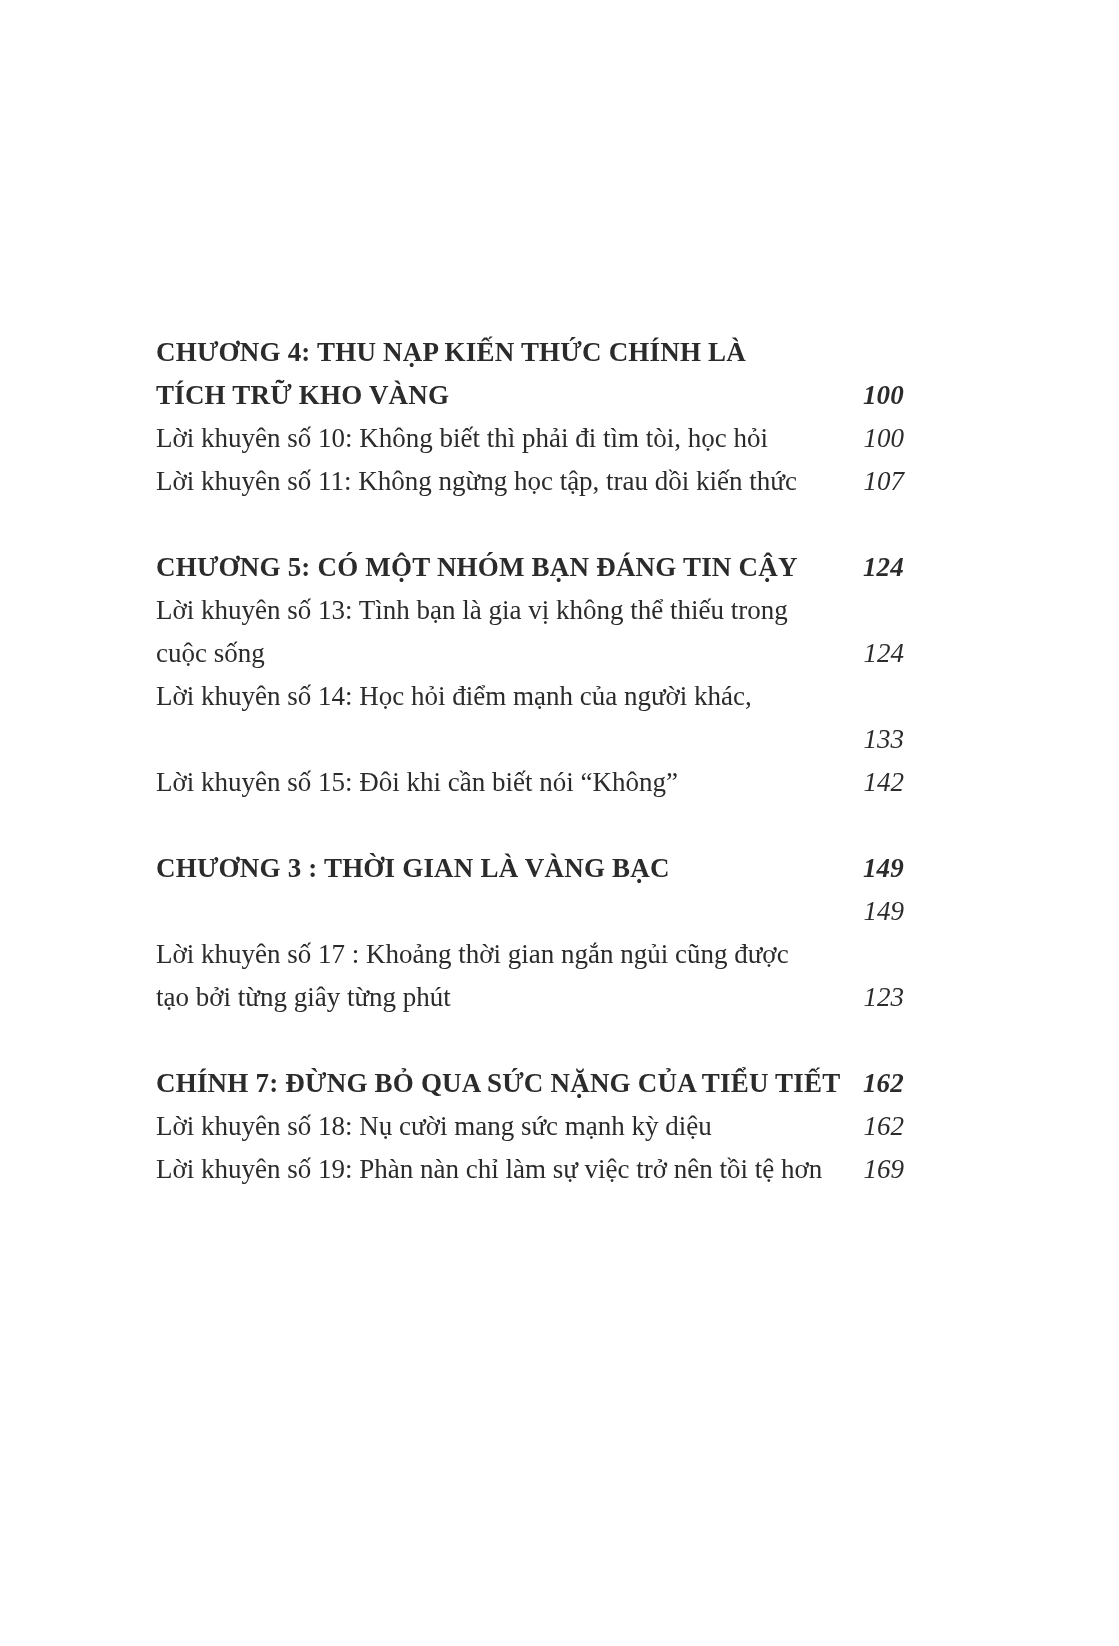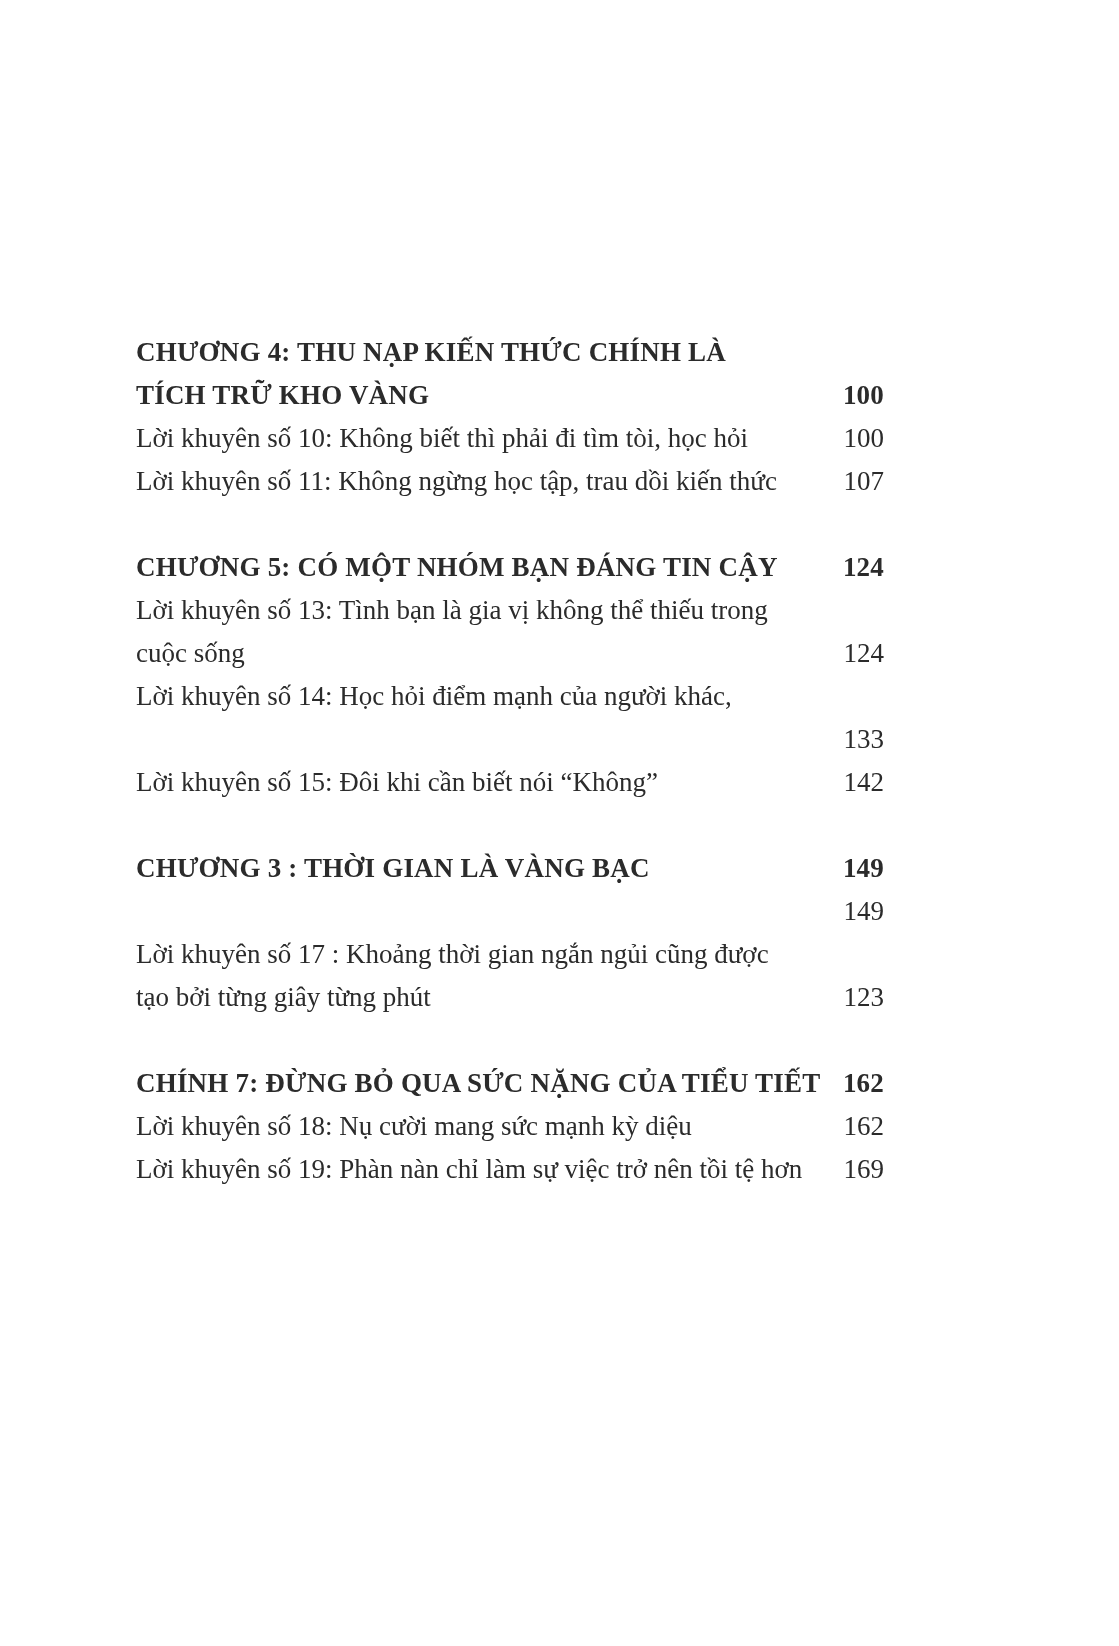--- a/index.html
+++ b/index.html
@@ -10,41 +10,42 @@
     position: relative;
     width: 1119px;
     height: 1646px;
     background: #ffffff;
     font-family: "Liberation Serif", serif;
     color: #2b2b2b;
     overflow: hidden;
   }
   .toc {
     position: absolute;
-    left: 136px;
+    left: 156px;
     top: 331px;
     width: 748px;
   }
   .section { margin-top: 43px; }
   .section:first-child { margin-top: 0; }
   .line {
     display: flex;
     align-items: baseline;
     height: 43px;
     line-height: 43px;
     font-size: 27px;
     white-space: nowrap;
   }
   .heading .line {
     font-weight: bold;
     letter-spacing: 0.2px;
   }
   .page-num {
     margin-left: auto;
     padding-left: 10px;
+    font-style: italic;
   }
   .heading .page-num { font-weight: bold; }
 </style>
 </head>
 <body style="background: rgb(255, 255, 255); color: rgb(43, 43, 43);">
 
 <main>
   <div class="toc">
       <section class="section">
         <div class="heading">

